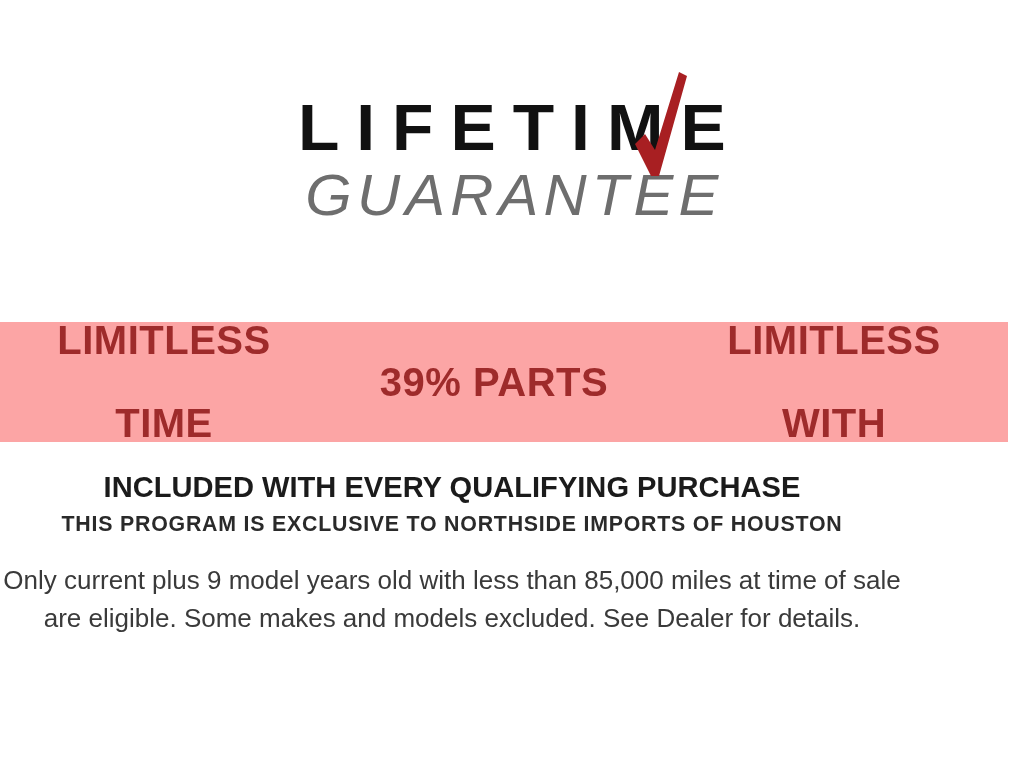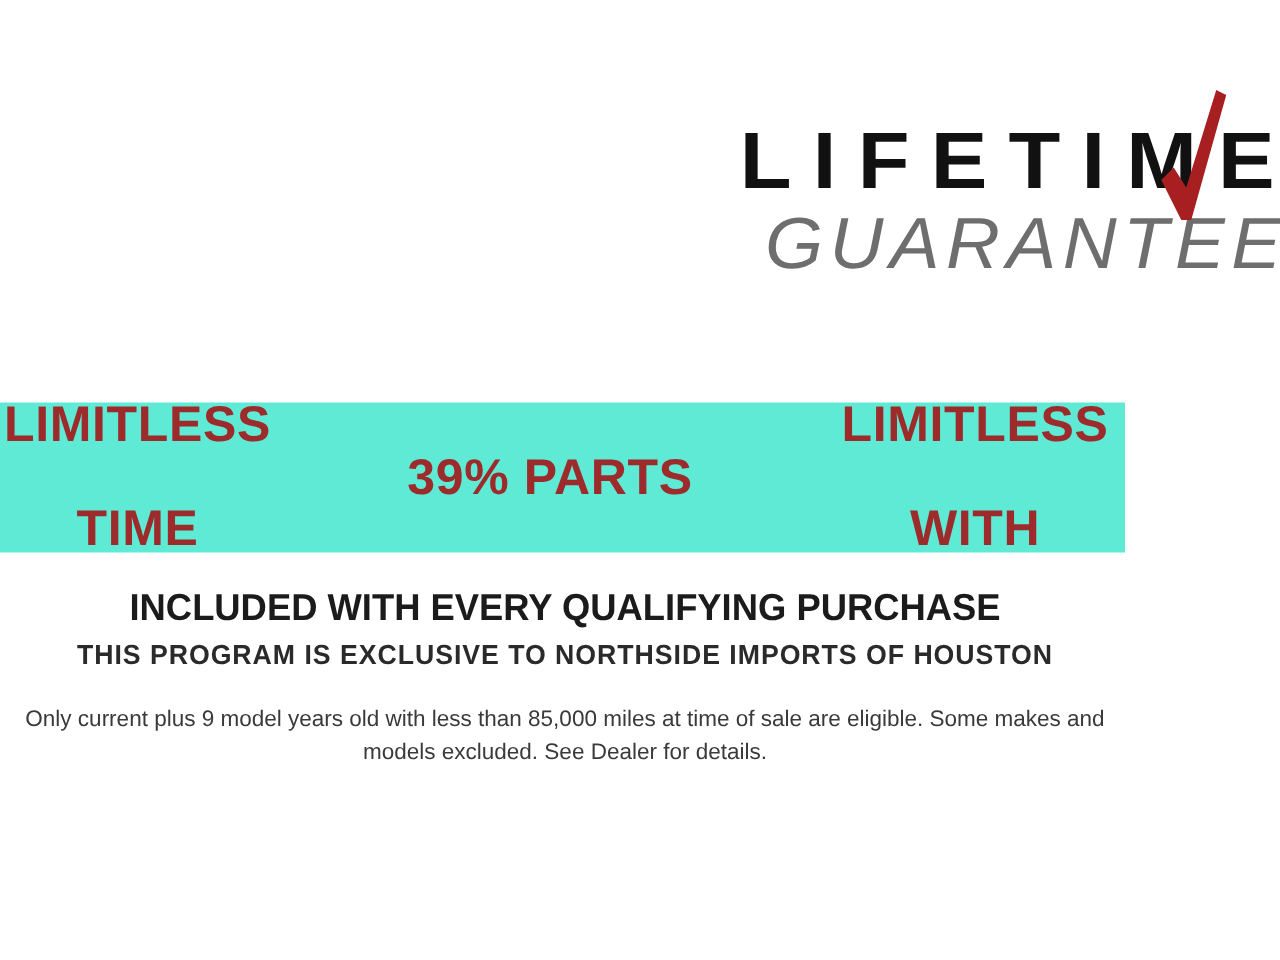--- a/index.html
+++ b/index.html
@@ -21,21 +21,21 @@
     background: #ffffff;
     display: flex;
     flex-direction: column;
   }
 
   
   .logo-block {
     position: relative;
     margin-top: 96px;
     height: 150px;
-    text-align: right;
+    text-align: center;
   }
 
   .logo-wordmark-wrap {
     position: relative;
     display: inline-block;
   }
 
   .logo-lifetime {
     font-family: "Liberation Sans", sans-serif;
     font-weight: 700;
@@ -72,23 +72,23 @@
     width: 64px;
     height: 104px;
     pointer-events: none;
   }
 
   
   .feature-banner {
     position: absolute;
     top: 322px;
     left: 0;
-    width: 900px;
+    width: 1008px;
     height: 120px;
-    background: #5eead4;
+    background: #fca5a5;
     display: flex;
     align-items: center;
     justify-content: center;
   }
 
   .feature-col {
     flex: 0 0 auto;
     text-align: center;
     color: #9e2b2b;
     font-family: "Liberation Sans", sans-serif;
@@ -132,21 +132,21 @@
     line-height: 1.15;
     letter-spacing: 0.8px;
     color: #2a2a2a;
     margin: 8px 0 0 0;
     transform: scaleX(0.97);
   }
 
   .disclaimer {
     font-family: "Liberation Sans", sans-serif;
     font-weight: 400;
-    font-size: 18px;
+    font-size: 26px;
     line-height: 1.45;
     color: #3a3a3a;
     margin: 26px auto 0 auto;
     width: 900px;
   }
 </style>
 </head>
 <body>
 
 <div class="promo-card">

